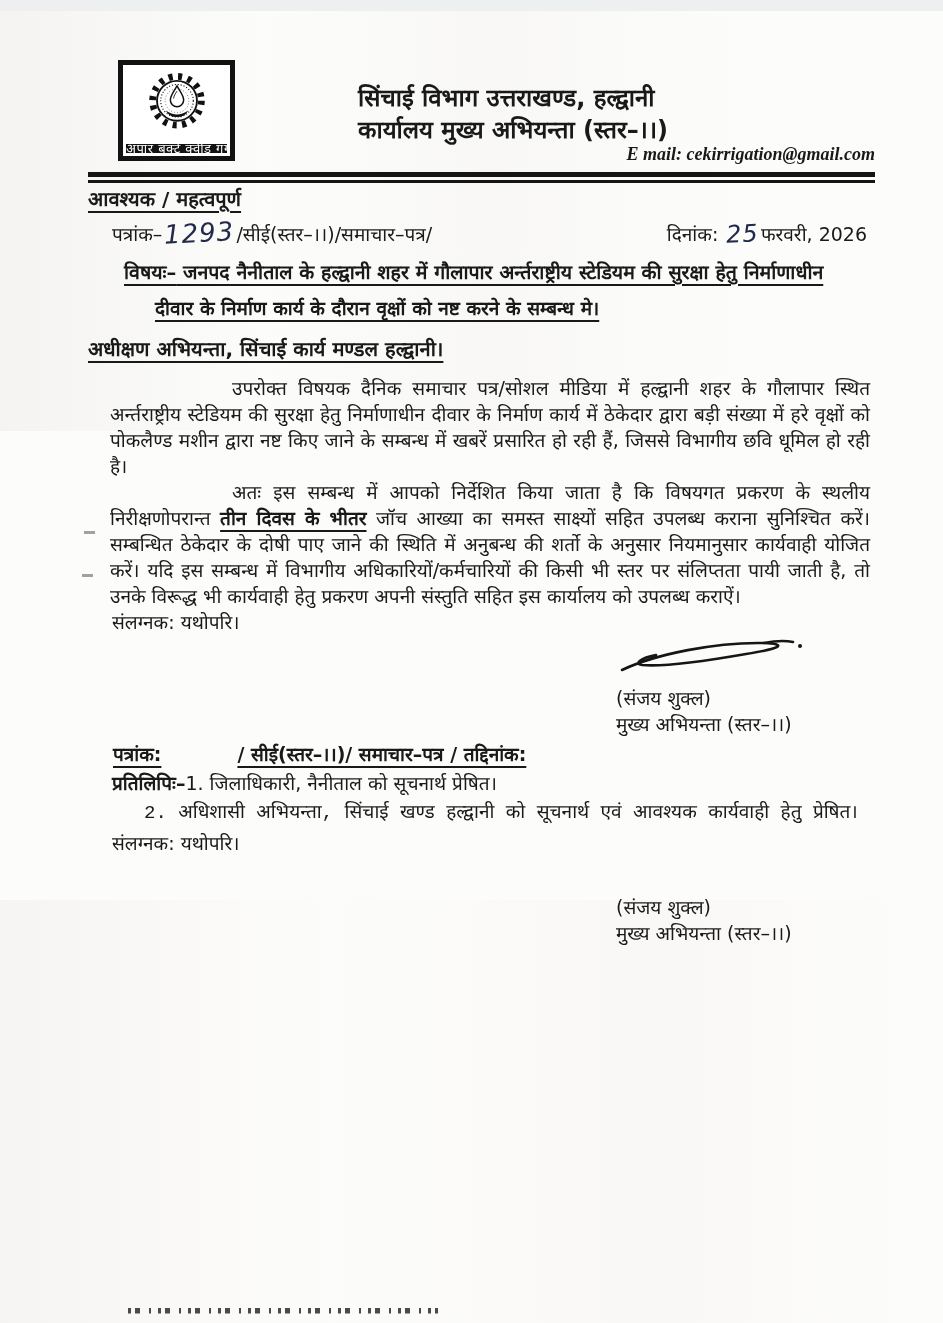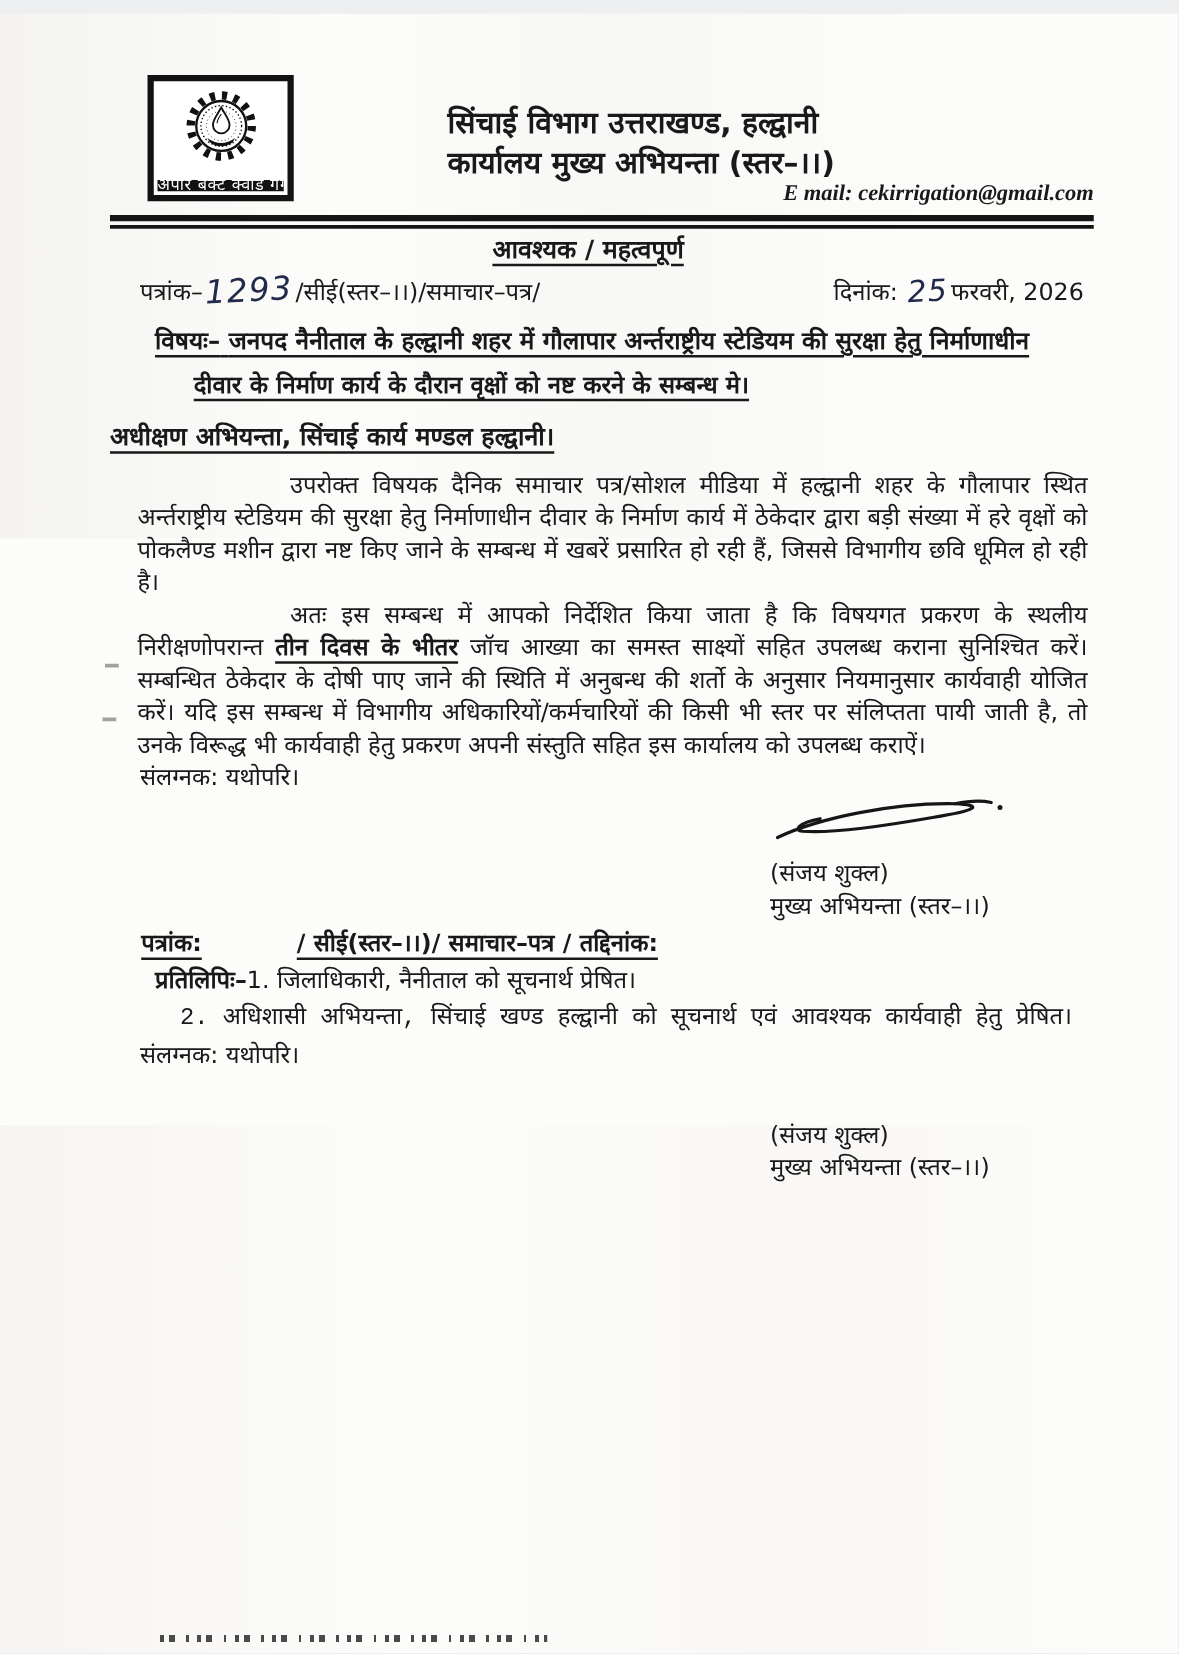--- a/index.html
+++ b/index.html
@@ -24,39 +24,39 @@
   .org-title{position:absolute;left:358px;top:82px;font-size:24px;font-weight:bold;line-height:32px;white-space:nowrap;}
   .email-line{position:absolute;left:470px;top:144px;width:405px;text-align:right;
     font-family:"Liberation Serif","DejaVu Serif",serif;font-weight:bold;font-style:italic;font-size:18px;}
   .header-rule{position:absolute;left:88px;top:172px;width:787px;height:3px;
     border-top:5px solid #151515;border-bottom:3px solid #151515;}
 
   
   .content{position:absolute;left:88px;top:186px;width:787px;font-size:19px;line-height:26px;}
   .u{ text-decoration:underline; text-decoration-thickness:2px; text-underline-offset:5px;}
   .b{ font-weight:bold;}
-  .priority{ text-align:center; padding-right:22px; font-size:20px; font-weight:bold;}
+  .priority{ text-align:left; padding-right:22px; font-size:20px; font-weight:bold;}
   .ref-row{ display:flex; justify-content:space-between; margin-top:9px; align-items:flex-start;}
   .ref-left{ margin-left:24px; white-space:nowrap;}
   .date-right{ white-space:nowrap; padding-right:8px;}
   .hand{ font-style:italic; color:#222a4b; font-size:26px; line-height:20px;
     display:inline-block; transform:rotate(-3deg); letter-spacing:1px; padding:0 2px; position:relative; top:1px;}
   .hand-day{ font-size:24px;}
   .subject1{ margin-top:13px; margin-left:36px; font-weight:bold; font-size:19.5px;}
   .subject2{ margin-top:9px; margin-left:67px; font-weight:bold; font-size:19px;}
   .addressee{ margin-top:15px; font-weight:bold; font-size:20px;}
   .para{ margin-top:13px; margin-left:22px; width:760px; text-align:justify; text-indent:122px;}
   .para.second{ margin-top:0;}
   .enclosure{ margin-left:24px;}
   .sig-block{ width:240px; margin-left:528px; line-height:26px;}
   .sig-block.first{ margin-top:2px;}
   .sig-block.second{ margin-top:38px;}
   .footer-ref{ margin-left:25px; margin-top:4px; font-weight:bold; white-space:nowrap; width:max-content;}
   .footer-ref .gap{ display:inline-block; width:76px;}
-  .copies{ margin-left:36px; margin-top:3px;}
+  .copies{ margin-left:24px; margin-top:3px;}
   .copy2{ margin-left:56px; margin-top:4px;font-family:Liberation Mono, monospace;}
   .enclosure2{ margin-left:24px; margin-top:4px;}
 
   
   .margin-dash{position:absolute;width:11px;height:3px;background:#555;opacity:.55;}
   .dash1{left:84px;top:531px;}
   .dash2{left:82px;top:574px;}
   .bottom-cutoff{position:absolute;left:128px;top:1308px;width:310px;height:15px;overflow:hidden;opacity:.85;}
   .bottom-cutoff .marks{height:10px;
     background:repeating-linear-gradient(90deg,#2c2c2c 0 3px,transparent 3px 7px,#2c2c2c 7px 12px,transparent 12px 21px,#2c2c2c 21px 23px,transparent 23px 30px);

